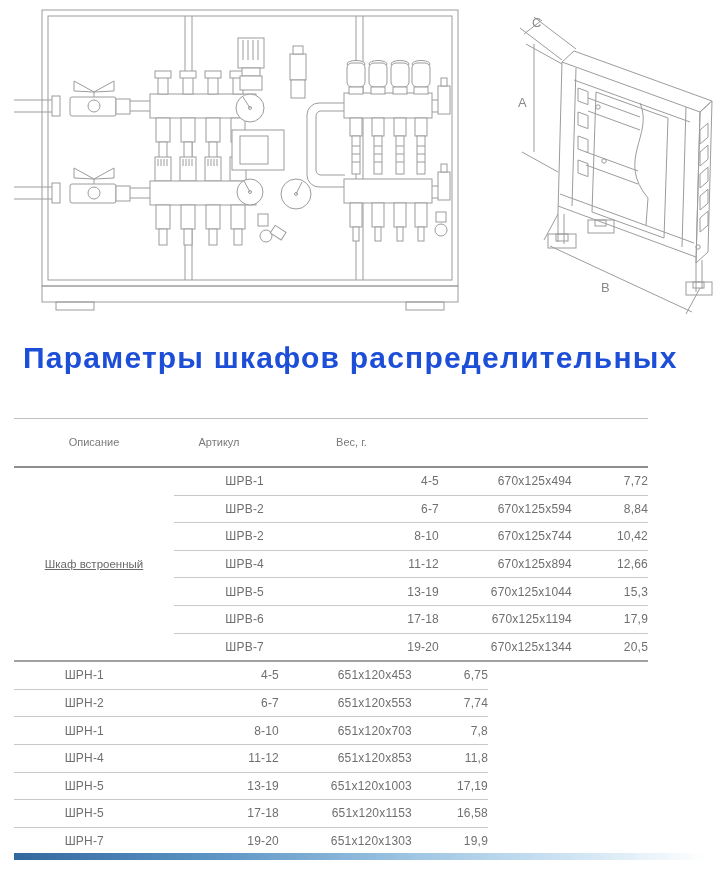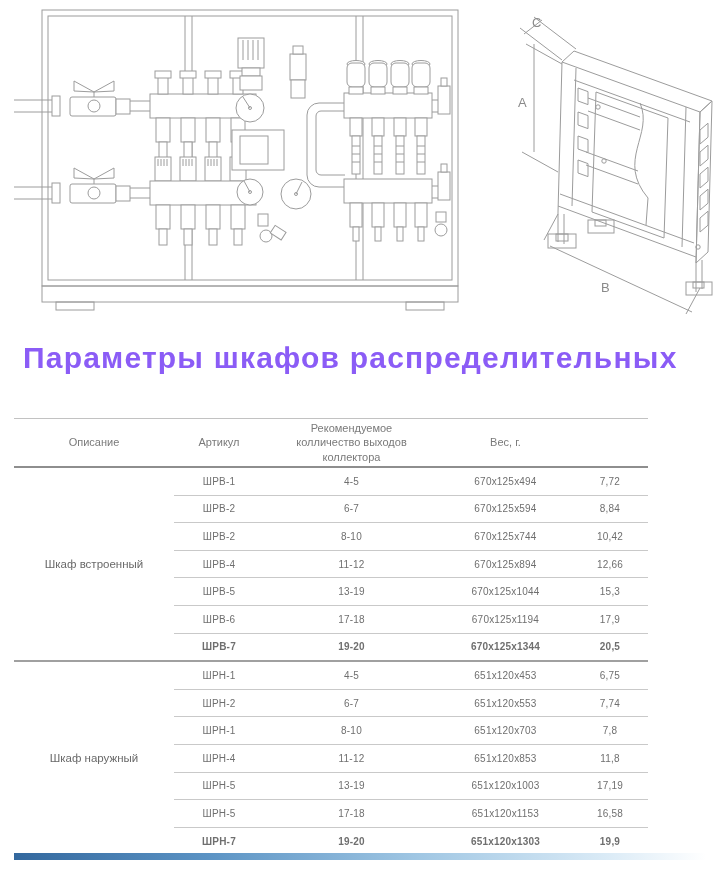--- a/index.html
+++ b/index.html
@@ -2,35 +2,35 @@
 <html><head>
 <meta charset="utf-8">
 <style>
   html,body{margin:0;padding:0;background:#fff;}
   #page{position:relative;width:719px;height:871px;background:#fff;overflow:hidden;
         font-family:"Liberation Sans", sans-serif;}
   
   #drawings{position:absolute;left:0;top:0;width:719px;height:322px;}
   
   #title{position:absolute;left:23px;top:341px;margin:0;font-size:30px;font-weight:600;
-         color:#8b5cf6;letter-spacing:1.2px;white-space:nowrap;}
+         color:#1d4ed8;letter-spacing:1.2px;white-space:nowrap;}
   
   #dtable{position:absolute;left:14px;top:418px;width:634px;}
   .thead{display:grid;grid-template-columns:160px 90px 175px 133px 76px;align-items:center;
          height:47px;border-top:1px solid #c2c2c2;border-bottom:2px solid #8e8e8e;}
   .th{text-align:center;font-size:11px;color:#7a7a7a;line-height:1.32;white-space:pre-line;}
   .tgroup{display:flex;}
   .tgroup.first{border-bottom:2px solid #a0a0a0;}
   .gdesc{width:160px;display:flex;align-items:center;justify-content:center;
-         font-size:11.5px;color:#696969;}
+         font-size:11.5px;color:#696969;text-decoration:underline;}
   .grows{width:474px;}
   .tr{display:grid;grid-template-columns:90px 175px 133px 76px;height:26.6px;
       align-items:center;border-bottom:1px solid #c9c9c9;}
-  .grows .tr:last-child{border-bottom:none;font-weight:bold;}
-  .td{text-align:center;font-size:10px;color:#6f6f6f;letter-spacing:0.2px;}
+  .grows .tr:last-child{border-bottom:none;}
+  .td{text-align:right;font-size:12px;color:#6f6f6f;letter-spacing:0.2px;}
   .table-bottom{height:3px;background:linear-gradient(90deg,#878787 0%,#9a9a9a 55%,#c6c6c6 100%);}
   
   #footer-bar{position:absolute;left:14px;top:853px;width:692px;height:7px;
       background:linear-gradient(90deg,#33689e 0%,#5b93c4 28%,#9fc6e3 58%,#d9eaf6 85%,#ffffff 100%);}
   svg text{font-family:"Liberation Sans", sans-serif;}
 </style>
 </head>
 <body>
 
 <div id="page">
@@ -288,23 +288,20 @@
     </g>
   </svg>
 
   <h1 id="title">Параметры шкафов распределительных</h1>
 
   <div id="dtable">
 
     <div class="thead">
       <div class="th">Описание</div>
       <div class="th">Артикул</div>
-      <div class="th">Рекомендуемое
-колличество выходов
-коллектора</div>
       <div class="th">Вес, г.</div>
     </div>
 
     <div class="tgroup first">
       <div class="gdesc">Шкаф встроенный</div>
       <div class="grows">
         <div class="tr">
           <div class="td">ШРВ-1</div>
           <div class="td">4-5</div>
           <div class="td">670x125x494</div>
@@ -343,21 +340,20 @@
         <div class="tr">
           <div class="td">ШРВ-7</div>
           <div class="td">19-20</div>
           <div class="td">670x125x1344</div>
           <div class="td">20,5</div>
         </div>
       </div>
     </div>
 
     <div class="tgroup">
-      <div class="gdesc">Шкаф наружный</div>
       <div class="grows">
         <div class="tr">
           <div class="td">ШРН-1</div>
           <div class="td">4-5</div>
           <div class="td">651x120x453</div>
           <div class="td">6,75</div>
         </div>
         <div class="tr">
           <div class="td">ШРН-2</div>
           <div class="td">6-7</div>

